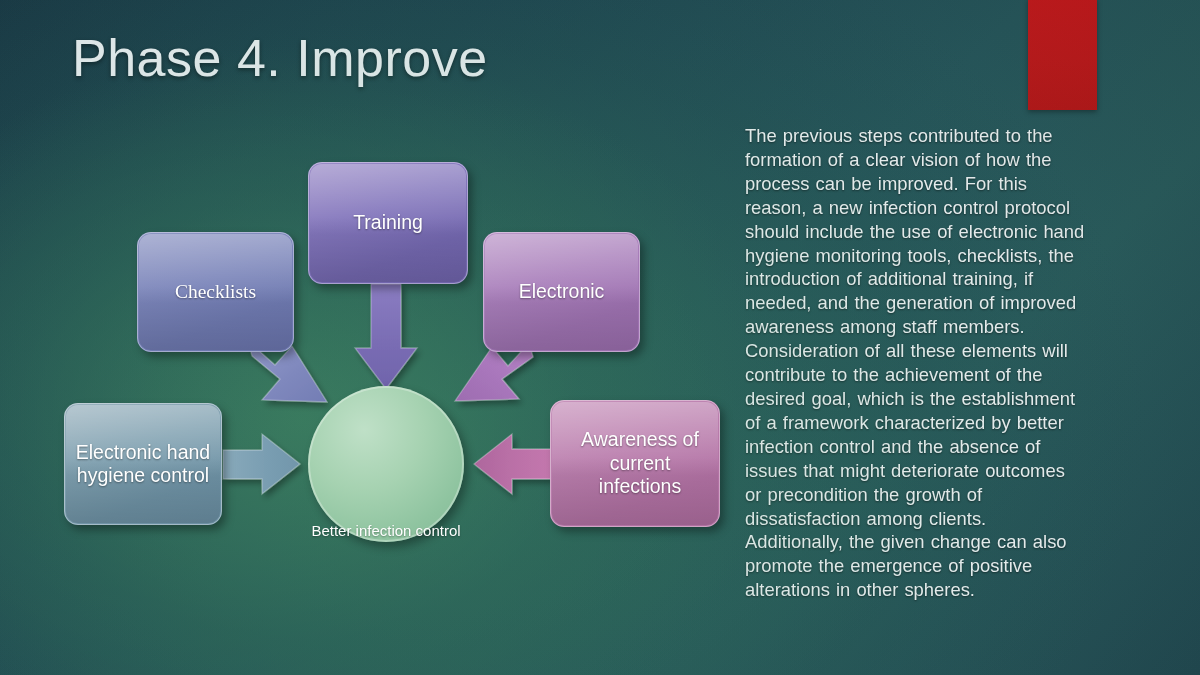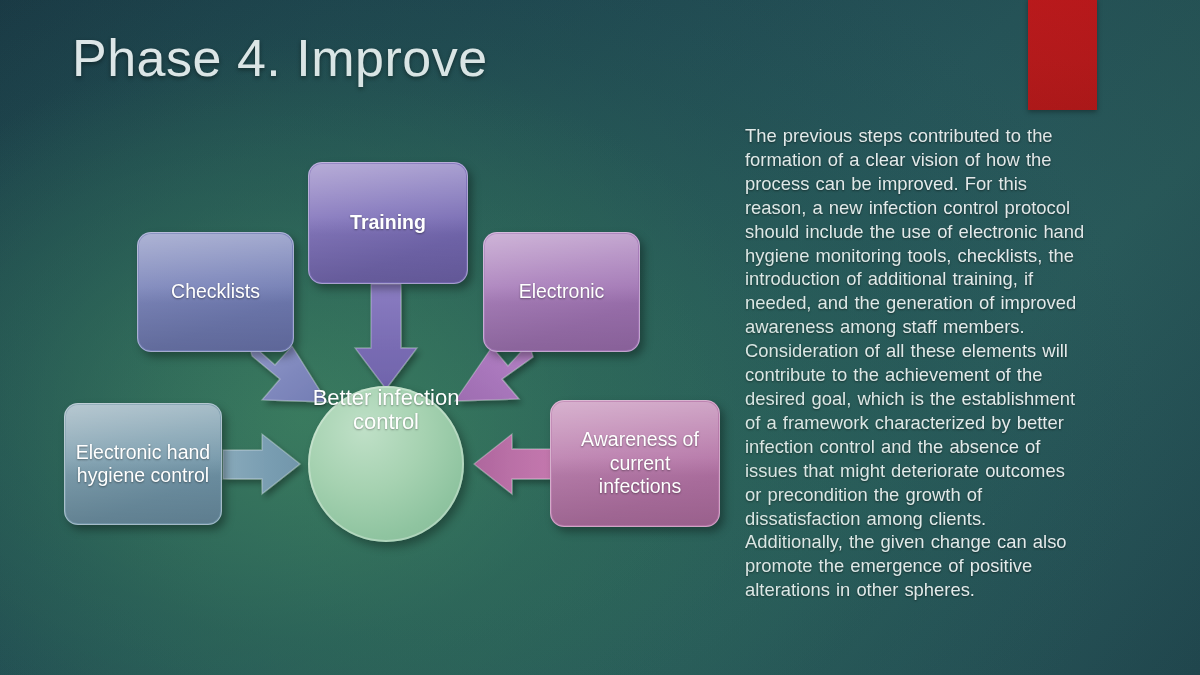--- a/index.html
+++ b/index.html
@@ -104,41 +104,41 @@
   .node::after {
     content: "";
     position: absolute;
     inset: 0;
     border-radius: 14px;
     border: 1.5px solid rgba(255,255,255,0.38);
     pointer-events: none;
   }
 
   
-  .node-checklists  { background: linear-gradient(160deg, #8e96c4 0%, #7b85ba 40%, #6f7ab1 70%, #6a74ad 100%); }
-  .node-training    { background: linear-gradient(160deg, #9b8cc8 0%, #8376bc 40%, #7468b0 72%, #6f63ab 100%); font-weight: bold; }
+  .node-checklists  { background: linear-gradient(160deg, #8e96c4 0%, #7b85ba 40%, #6f7ab1 70%, #6a74ad 100%); font-family: Liberation Serif, serif; }
+  .node-training    { background: linear-gradient(160deg, #9b8cc8 0%, #8376bc 40%, #7468b0 72%, #6f63ab 100%); }
   .node-monitoring  { background: linear-gradient(160deg, #bb97c8 0%, #a97fbb 40%, #9e72b1 72%, #9a6dad 100%); }
   .node-awareness   { background: linear-gradient(160deg, #c894bc 0%, #bb7fae 40%, #b272a4 72%, #ae6d9f 100%); padding-left: 10px; }
   .node-electronic  { background: linear-gradient(160deg, #9bb3bf 0%, #7fa0b0 40%, #6f93a6 72%, #6a8ea2 100%); text-align: center; }
 
   .circle-node {
     position: absolute;
     left: 308px;
     top: 386px;
     width: 156px;
     height: 156px;
     border-radius: 50%;
     background: radial-gradient(circle at 36% 28%, #bfe0c7 0%, #a6d2b1 40%, #8fc4a0 72%, #83b896 100%);
     box-shadow: 4px 5px 10px rgba(0,0,0,0.33), inset 0 0 0 2px rgba(255,255,255,0.30);
     display: flex;
-    align-items: flex-start;
+    align-items: flex-end;
     justify-content: center;
     text-align: center;
     color: #ffffff;
-    font-size: 22px;
+    font-size: 15px;
     line-height: 23.5px;
     text-shadow: 0 1px 2px rgba(0,0,0,0.35);
     z-index: 3;
   }
 
   .arrow-layer {
     position: absolute;
     left: 0; top: 0;
     width: 745px; height: 675px;
     z-index: 2;

